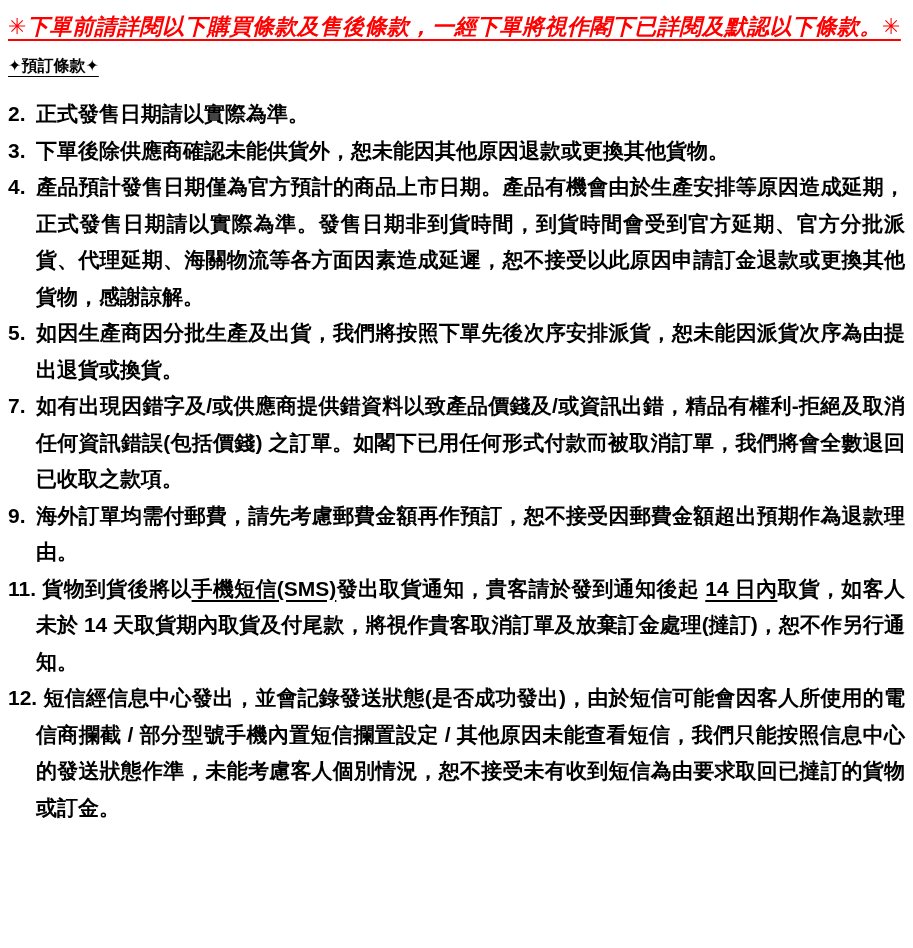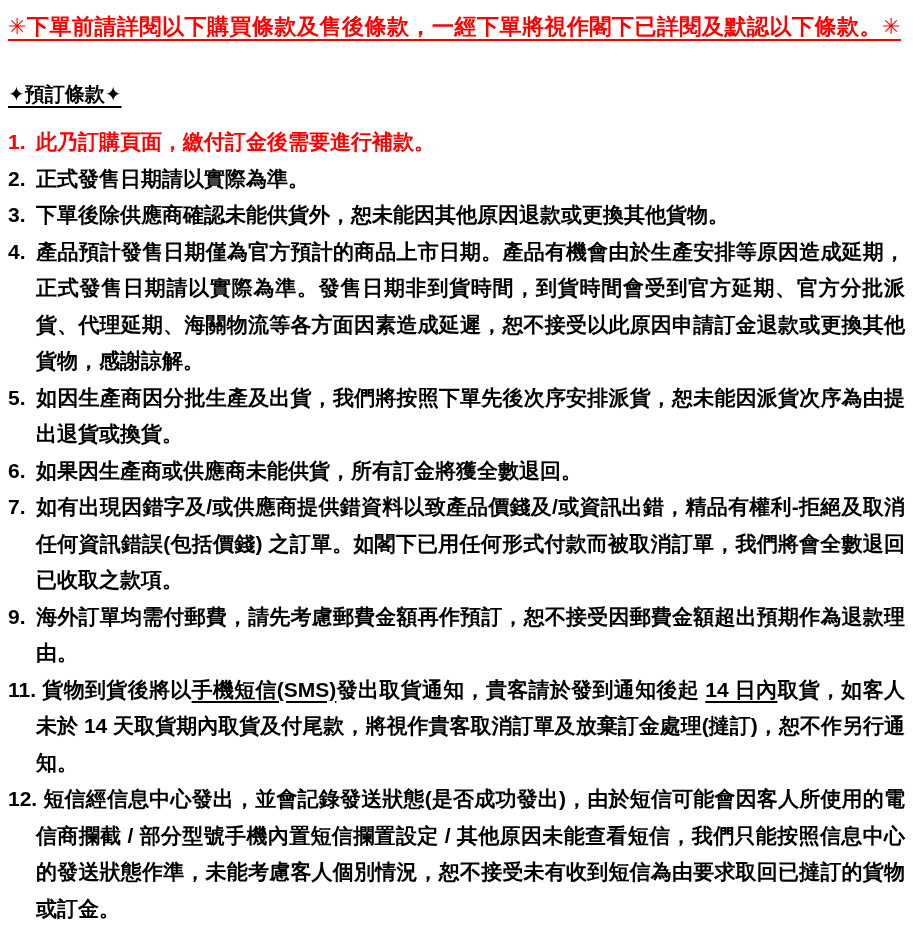--- a/index.html
+++ b/index.html
@@ -18,24 +18,25 @@
     color: #000000;
   }
   .notice {
     color: #FF0000;
     font-size: 22px;
     line-height: 30px;
     text-decoration: underline;
     text-underline-offset: 5px;
     letter-spacing: 0.5px;
     white-space: nowrap;
+    font-style: italic;
   }
   .section-title {
-    margin-top: 38px;
-    font-size: 20px;
+    margin-top: 10px;
+    font-size: 16px;
     line-height: 28px;
   }
   .section-title span {
     text-decoration: underline;
     text-underline-offset: 5px;
   }
   .terms-list {
     margin-top: 16px;
   }
   .term-item {
@@ -62,23 +63,21 @@
 </head>
 <body>
 
 <div class="notice">✳下單前請詳閱以下購買條款及售後條款，一經下單將視作閣下已詳閱及默認以下條款。✳</div>
 
 <div class="section-title">
   <span>✦預訂條款✦</span>
 </div>
 
 <div class="terms-list">
-    <div class="term-item red"><span class="num">1.</span><span>此乃訂購頁面，繳付訂金後需要進行補款。</span></div>
     <div class="term-item"><span class="num">2.</span><span>正式發售日期請以實際為準。</span></div>
     <div class="term-item"><span class="num">3.</span><span>下單後除供應商確認未能供貨外，恕未能因其他原因退款或更換其他貨物。</span></div>
     <div class="term-item"><span class="num">4.</span><span>產品預計發售日期僅為官方預計的商品上市日期。產品有機會由於生產安排等原因造成延期，正式發售日期請以實際為準。發售日期非到貨時間，到貨時間會受到官方延期、官方分批派貨、代理延期、海關物流等各方面因素造成延遲，恕不接受以此原因申請訂金退款或更換其他貨物，感謝諒解。</span></div>
     <div class="term-item"><span class="num">5.</span><span>如因生產商因分批生產及出貨，我們將按照下單先後次序安排派貨，恕未能因派貨次序為由提出退貨或換貨。</span></div>
-    <div class="term-item"><span class="num">6.</span><span>如果因生產商或供應商未能供貨，所有訂金將獲全數退回。</span></div>
     <div class="term-item"><span class="num">7.</span><span>如有出現因錯字及/或供應商提供錯資料以致產品價錢及/或資訊出錯，精品有權利-拒絕及取消任何資訊錯誤(包括價錢) 之訂單。如閣下已用任何形式付款而被取消訂單，我們將會全數退回已收取之款項。</span></div>
     <div class="term-item"><span class="num">9.</span><span>海外訂單均需付郵費，請先考慮郵費金額再作預訂，恕不接受因郵費金額超出預期作為退款理由。</span></div>
     <div class="term-item"><span class="num">11.</span><span>貨物到貨後將以</span><span class="hl-red">手機短信(SMS)</span><span>發出取貨通知，貴客請於發到通知後起 </span><span class="hl-red">14 日內</span><span>取貨，如客人未於 14 天取貨期內取貨及付尾款，將視作貴客取消訂單及放棄訂金處理(撻訂)，恕不作另行通知。</span></div>
     <div class="term-item"><span class="num">12.</span><span>短信經信息中心發出，並會記錄發送狀態(是否成功發出)，由於短信可能會因客人所使用的電信商攔截 / 部分型號手機內置短信攔置設定 / 其他原因未能查看短信，我們只能按照信息中心的發送狀態作準，未能考慮客人個別情況，恕不接受未有收到短信為由要求取回已撻訂的貨物或訂金。</span></div>
   </div>
 
 </body></html>

